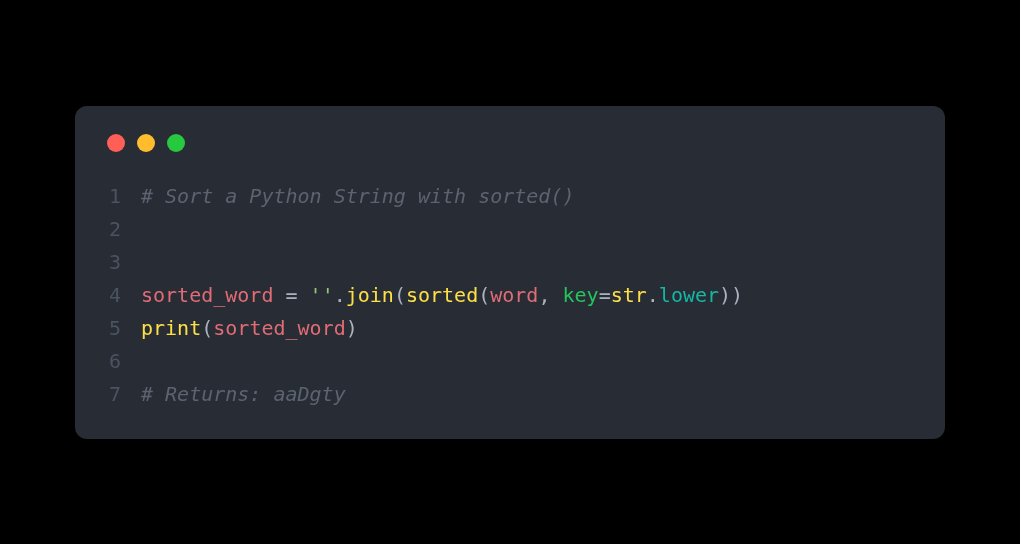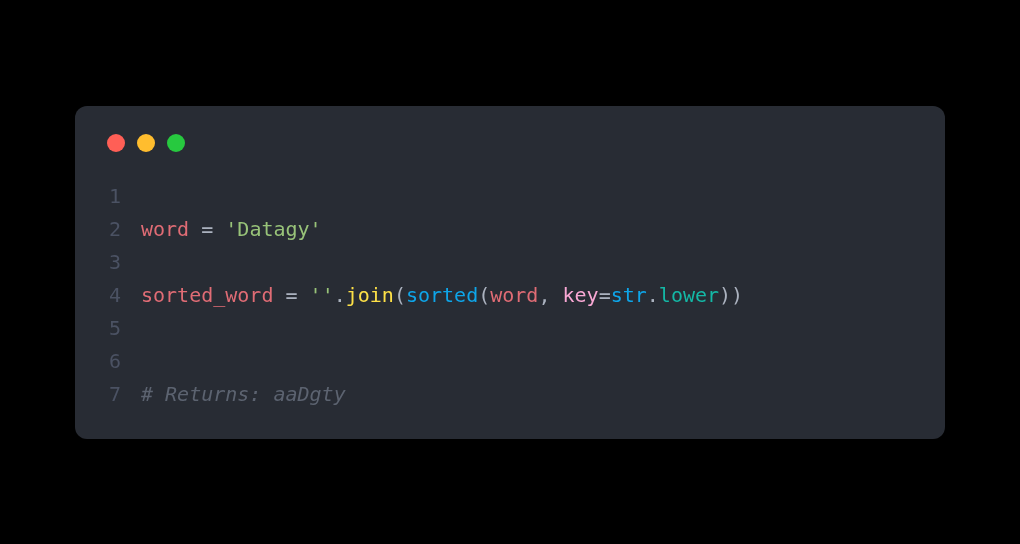--- a/index.html
+++ b/index.html
@@ -52,53 +52,54 @@
       user-select: none;
       flex-shrink: 0;
     }
     .content {
       white-space: pre;
     }
     .comment { color: #5c6370; font-style: italic; }
     .ident { color: #e06c75; }
     .op { color: #abb2bf; }
     .string { color: #98c379; }
-    .builtin { color: #0ea5e9; }
-    .param { color: #f9a8d4; }
+    .builtin { color: #fde047; }
+    .param { color: #22c55e; }
     .plain { color: #abb2bf; }
     .attr { color: #14b8a6; }
     .method { color: #fde047; }
   </style>
 </head>
 <body>
 
 <div class="window">
   <div class="titlebar">
     <div class="dot dot-red"></div>
     <div class="dot dot-yellow"></div>
     <div class="dot dot-green"></div>
   </div>
   <div class="code" id="code-container">
   <div class="line">
         <span class="lineno">1</span>
+        <span class="content"><span class="comment"># Sort a Python String with sorted()</span></span>
       </div>
       <div class="line">
         <span class="lineno">2</span>
-        <span class="content"><span class="ident">word</span><span class="plain"> </span><span class="op">=</span><span class="plain"> </span><span class="string">'Datagy'</span></span>
       </div>
       <div class="line">
         <span class="lineno">3</span>
         <span class="content">&nbsp;</span>
       </div>
       <div class="line">
         <span class="lineno">4</span>
         <span class="content"><span class="ident">sorted_word</span><span class="plain"> </span><span class="op">=</span><span class="plain"> </span><span class="string">''</span><span class="plain">.</span><span class="method">join</span><span class="plain">(</span><span class="builtin">sorted</span><span class="plain">(</span><span class="ident">word</span><span class="plain">, </span><span class="param">key</span><span class="op">=</span><span class="builtin">str</span><span class="plain">.</span><span class="attr">lower</span><span class="plain">))</span></span>
       </div>
       <div class="line">
         <span class="lineno">5</span>
+        <span class="content"><span class="builtin">print</span><span class="plain">(</span><span class="ident">sorted_word</span><span class="plain">)</span></span>
       </div>
       <div class="line">
         <span class="lineno">6</span>
         <span class="content">&nbsp;</span>
       </div>
       <div class="line">
         <span class="lineno">7</span>
         <span class="content"><span class="comment"># Returns: aaDgty</span></span>
       </div>
     </div>

